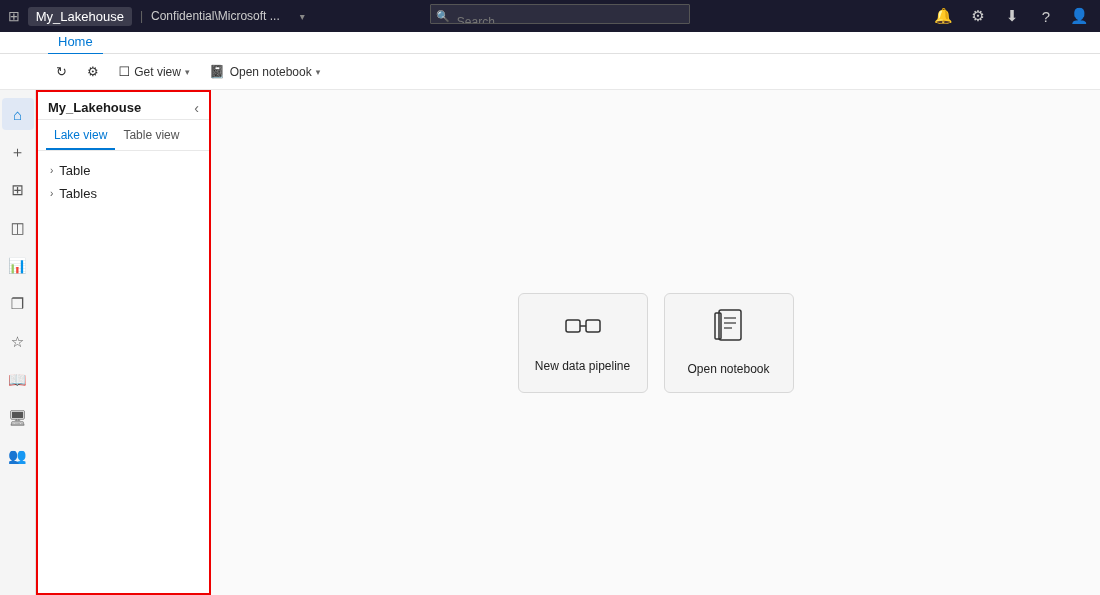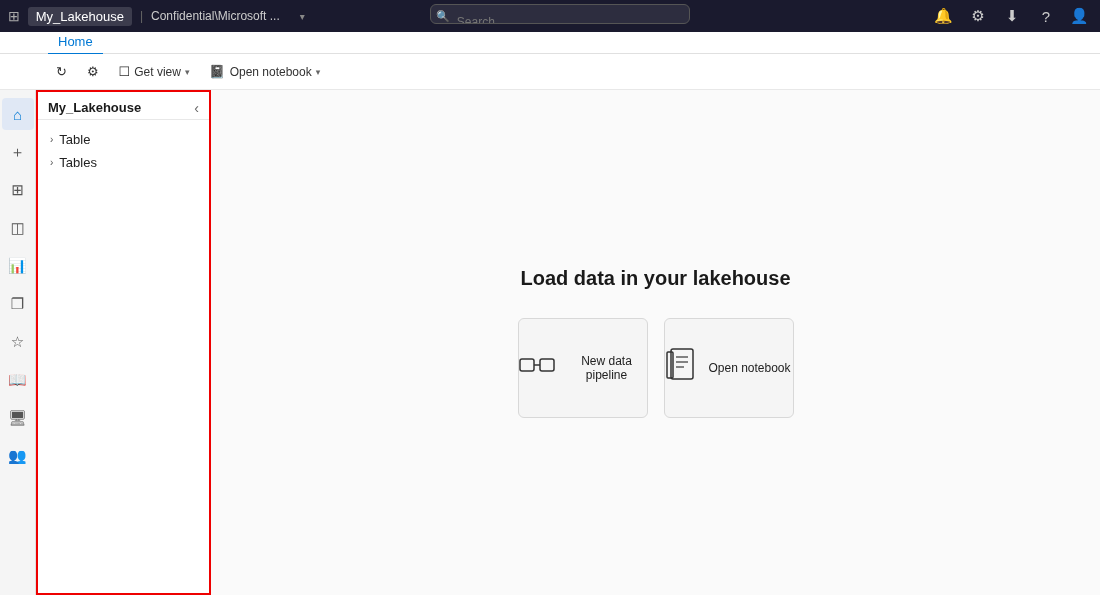--- a/index.html
+++ b/index.html
@@ -43,21 +43,21 @@
     .topbar-search {
       margin-left: auto;
       margin-right: auto;
       position: relative;
       width: 260px;
     }
     .topbar-search input {
       width: 100%;
       height: 20px;
       border: 1px solid #555;
-      border-radius: 6px;
+      border-radius: 1px;
       background: #2d2d3f;
       color: #ccc;
       padding: 16px 8px 0 26px;
       font-size: 12px;
       outline: none;
     }
     .topbar-search .search-icon-wrap {
       position: absolute;
       left: 7px;
       top: 50%;
@@ -244,21 +244,21 @@
       display: flex;
       gap: 16px;
     }
     .card {
       width: 130px;
       height: 100px;
       border: 1px solid #d8d8d8;
       border-radius: 6px;
       background: #f5f5f5;
       display: flex;
-      flex-direction: row;
+      flex-direction: column;
       align-items: center;
       justify-content: center;
       gap: 12px;
       cursor: pointer;
     }
     .card-icon { font-size: 26px; color: #333; }
     .card-label { font-size: 12px; color: #222; text-align: center; }
   </style>
 </head>
 <body>
@@ -320,34 +320,37 @@
     <div class="left-nav-icon">📖</div>
     <div class="left-nav-icon">🖥</div>
     <div class="left-nav-icon">👥</div>
   </div>
 
   <div class="explorer-panel">
     <div class="explorer-header">
       <span class="explorer-title">My_Lakehouse</span>
       <span class="explorer-close">‹</span>
     </div>
+    <div class="explorer-tabs">
+      <div class="explorer-tab active">Lake view</div>
+      <div class="explorer-tab">Table view</div>
+    </div>
     <div class="explorer-items">
       <div class="explorer-item">
         <span class="chevron">›</span>
         <span>Table</span>
       </div>
       <div class="explorer-item">
         <span class="chevron">›</span>
         <span>Tables</span>
       </div>
     </div>
   </div>
 
   <div class="content-area">
-    <div class="content-title">Load data in your lakehouse</div>
     <div class="cards-row">
       <div class="card">
         <span class="card-icon">
           <svg width="36" height="28" viewBox="0 0 36 28" fill="none" xmlns="http://www.w3.org/2000/svg">
             <rect x="1" y="8" width="14" height="12" rx="2" stroke="#333" stroke-width="1.5" fill="none"></rect>
             <rect x="21" y="8" width="14" height="12" rx="2" stroke="#333" stroke-width="1.5" fill="none"></rect>
             <line x1="15" y1="14" x2="21" y2="14" stroke="#333" stroke-width="1.5"></line>
           </svg>
         </span>
         <span class="card-label">New data pipeline</span>

